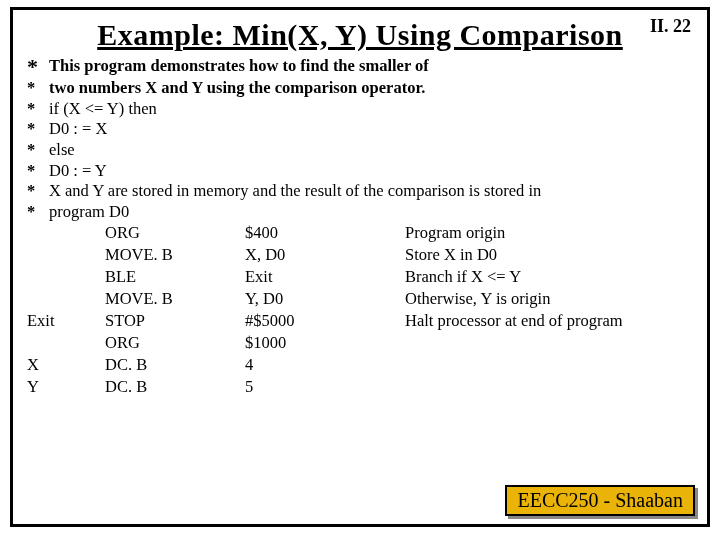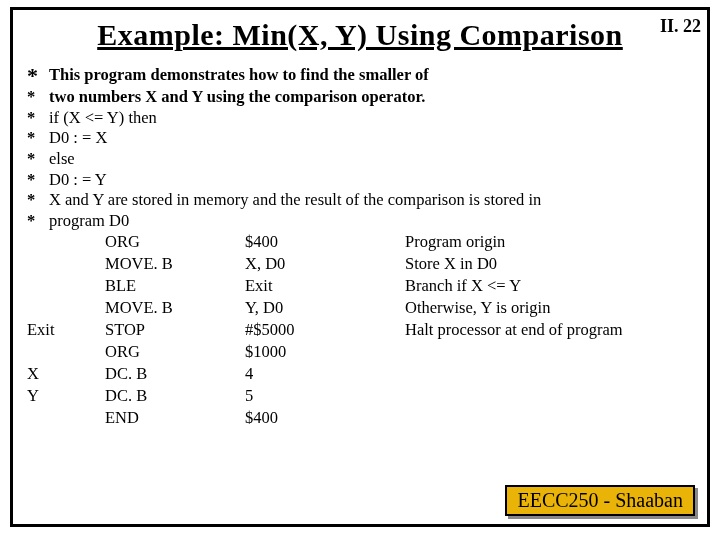--- a/index.html
+++ b/index.html
@@ -17,30 +17,30 @@
     height: 520px;
     margin: 7px 10px;
     border: 3px solid #000;
     padding: 6px 14px 6px 14px;
     position: relative;
     overflow: hidden;
   }
   .pagenum {
     position: absolute;
     top: 6px;
-    right: 6px;
+    right: 16px;
     font-size: 18px;
     font-weight: bold;
   }
   .title {
     font-size: 30px;
     font-weight: bold;
     text-decoration: underline;
     text-align: center;
-    margin: 2px 0 13px 0;
+    margin: 2px 0 4px 0;
     letter-spacing: 0.5px;
   }
   .comments {
     font-size: 16.5px;
     line-height: 1.25;
   }
   .comments .row {
     display: flex;
   }
   .comments .ast {
@@ -172,24 +172,18 @@
             <td>DC. B</td>
             <td>4</td>
             <td></td>
           </tr>
         <tr>
             <td>Y</td>
             <td>DC. B</td>
             <td>5</td>
             <td></td>
           </tr>
-        <tr>
-            <td></td>
-            <td>END</td>
-            <td>$400</td>
-            <td></td>
-          </tr>
       </tbody>
     </table>
   </div>
 
   <div class="footer">EECC250 - Shaaban</div>
 </div>
 
 </body></html>

